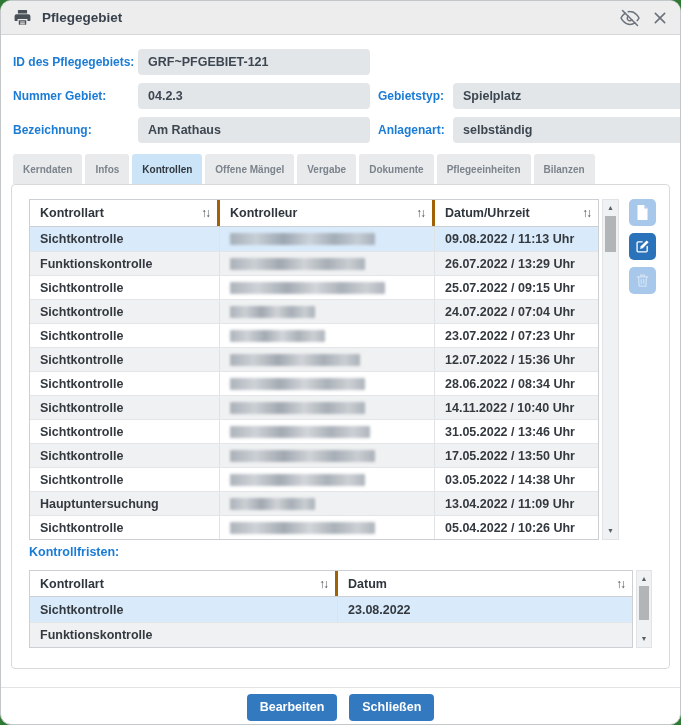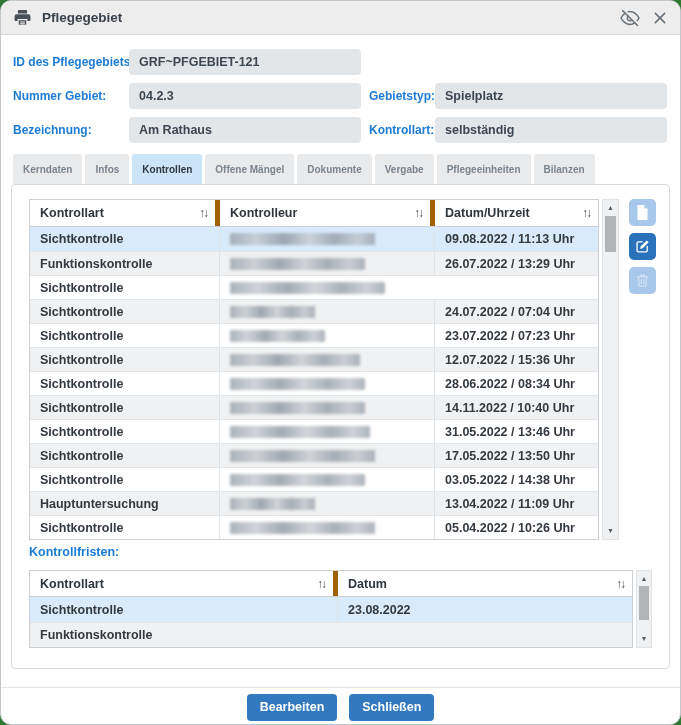--- a/index.html
+++ b/index.html
@@ -36,21 +36,21 @@
   .flabel {
     color:#1b7cd6; font-weight:700; font-size:12px; white-space:nowrap;
   }
   .flabel.l1 { width:116px; flex:none; }
   .flabel.l2 { width:66px; flex:none; margin-left:8px; }
   .fvalue {
     width:232px; height:26px; flex:none;
     background:#e3e6e9; border-radius:4px;
     font-size:12.5px; font-weight:700; color:#3d4751;
     line-height:26px; padding:0 10px;
-    white-space:nowrap; overflow:hidden;
+    white-space:nowrap; overflow:hidden;margin-left:9px;
   }
 
   
   .tabs { display:flex; gap:3px; padding:0 12px; margin-top:11px; height:30px; }
   .tab {
     height:30px; padding:0 10px; display:flex; align-items:center;
     background:#e9eaeb; color:#7b838c;
     font-size:10px; font-weight:700;
     border-radius:3px 3px 0 0; cursor:pointer; white-space:nowrap;
   }
@@ -65,21 +65,21 @@
 
   
   .dtable { position:absolute; border:1px solid #ccd0d4; background:#fff; }
   #controls-table { left:17px; top:14px; width:570px; }
   #fristen-table  { left:17px; top:385px; width:604px; }
   .thead { display:flex; height:27px; align-items:center; border-bottom:1px solid #ccd0d4; background:#fff; }
   .th {
     font-size:12.5px; font-weight:700; color:#2f363e;
     display:flex; align-items:center; justify-content:space-between;
     padding:0 8px 0 10px; height:100%;
-    border-right:5px solid #a16207;
+    border-right:3px solid #a16207;
   }
   .th:last-child { border-right:none; }
   .sort { font-size:12px; color:#4a4f55; letter-spacing:-2px; cursor:pointer; font-weight:400; }
   .trow { display:flex; height:24px; align-items:center; border-top:1px solid #e3e6e9; background:#fff; cursor:pointer; }
   .trow:first-child { border-top:none; }
   .trow:nth-child(even) { background:#f0f1f2; }
   .trow.sel { background:#d9eafa !important; }
   .c { font-size:12.5px; font-weight:600; color:#33393f; padding:0 10px;
        height:100%; display:flex; align-items:center;
        border-right:1px solid #e0e3e6; white-space:nowrap; overflow:hidden; }
@@ -161,32 +161,32 @@
     </div>
     <div class="form-row">
       <span class="flabel l1">Nummer Gebiet:</span>
       <span class="fvalue">04.2.3</span>
       <span class="flabel l2">Gebietstyp:</span>
       <span class="fvalue">Spielplatz</span>
     </div>
     <div class="form-row">
       <span class="flabel l1">Bezeichnung:</span>
       <span class="fvalue">Am Rathaus</span>
-      <span class="flabel l2">Kontrollart:</span>
+      <span class="flabel l2">Anlagenart:</span>
       <span class="fvalue">selbständig</span>
     </div>
   </div>
 
   <div class="tabs">
       <div class="tab">Kerndaten</div>
       <div class="tab">Infos</div>
       <div class="tab active">Kontrollen</div>
       <div class="tab">Offene Mängel</div>
+      <div class="tab">Vergabe</div>
       <div class="tab">Dokumente</div>
-      <div class="tab">Vergabe</div>
       <div class="tab">Pflegeeinheiten</div>
       <div class="tab">Bilanzen</div>
     </div>
 
   <div class="panel">
 
     <div class="dtable" id="controls-table">
       <div class="thead">
         <div class="th w1">
           <span>Kontrollart</span>
@@ -214,20 +214,21 @@
             <div class="c w2">
               <span class="blur" style="width: 135px;"></span>
             </div>
             <div class="c w3">26.07.2022 / 13:29 Uhr</div>
           </div>
           <div class="trow">
             <div class="c w1">Sichtkontrolle</div>
             <div class="c w2">
               <span class="blur" style="width: 155px;"></span>
             </div>
+            <div class="c w3">25.07.2022 / 09:15 Uhr</div>
           </div>
           <div class="trow">
             <div class="c w1">Sichtkontrolle</div>
             <div class="c w2">
               <span class="blur" style="width: 85px;"></span>
             </div>
             <div class="c w3">24.07.2022 / 07:04 Uhr</div>
           </div>
           <div class="trow">
             <div class="c w1">Sichtkontrolle</div>

